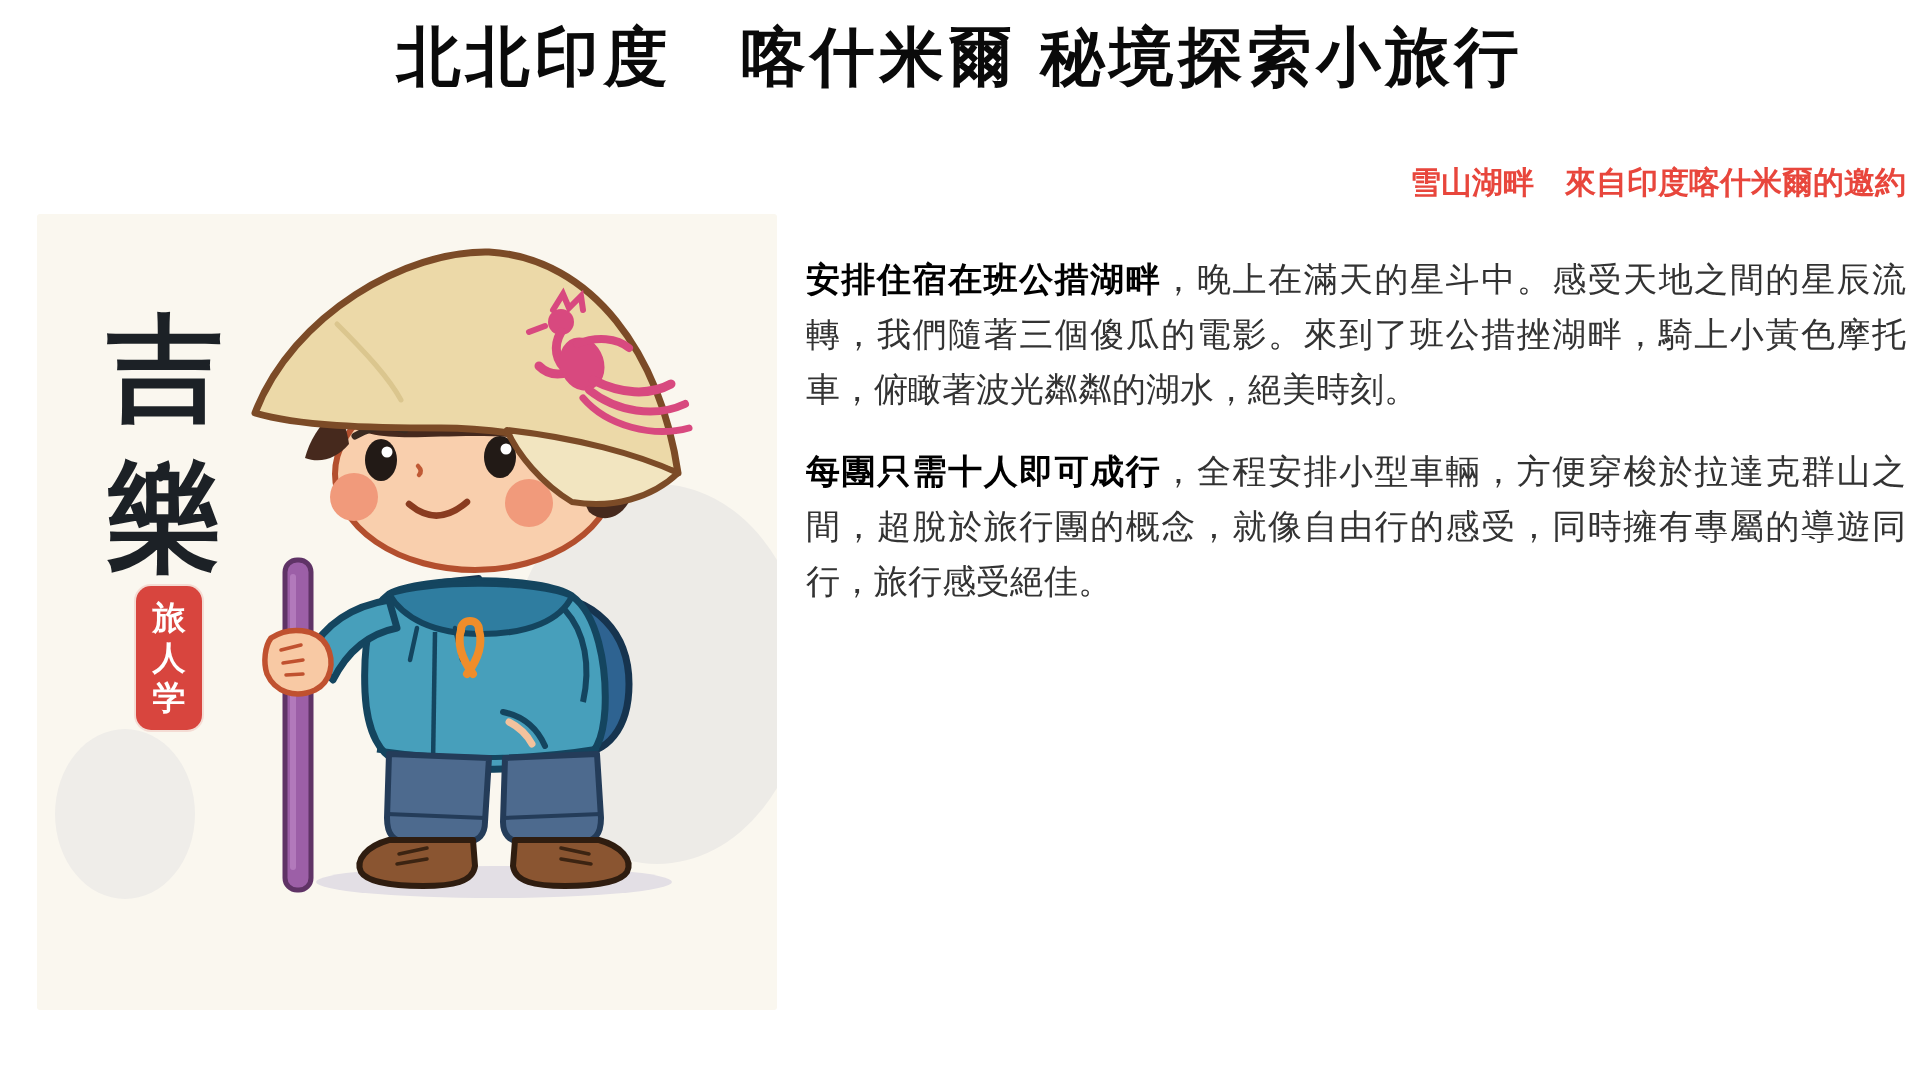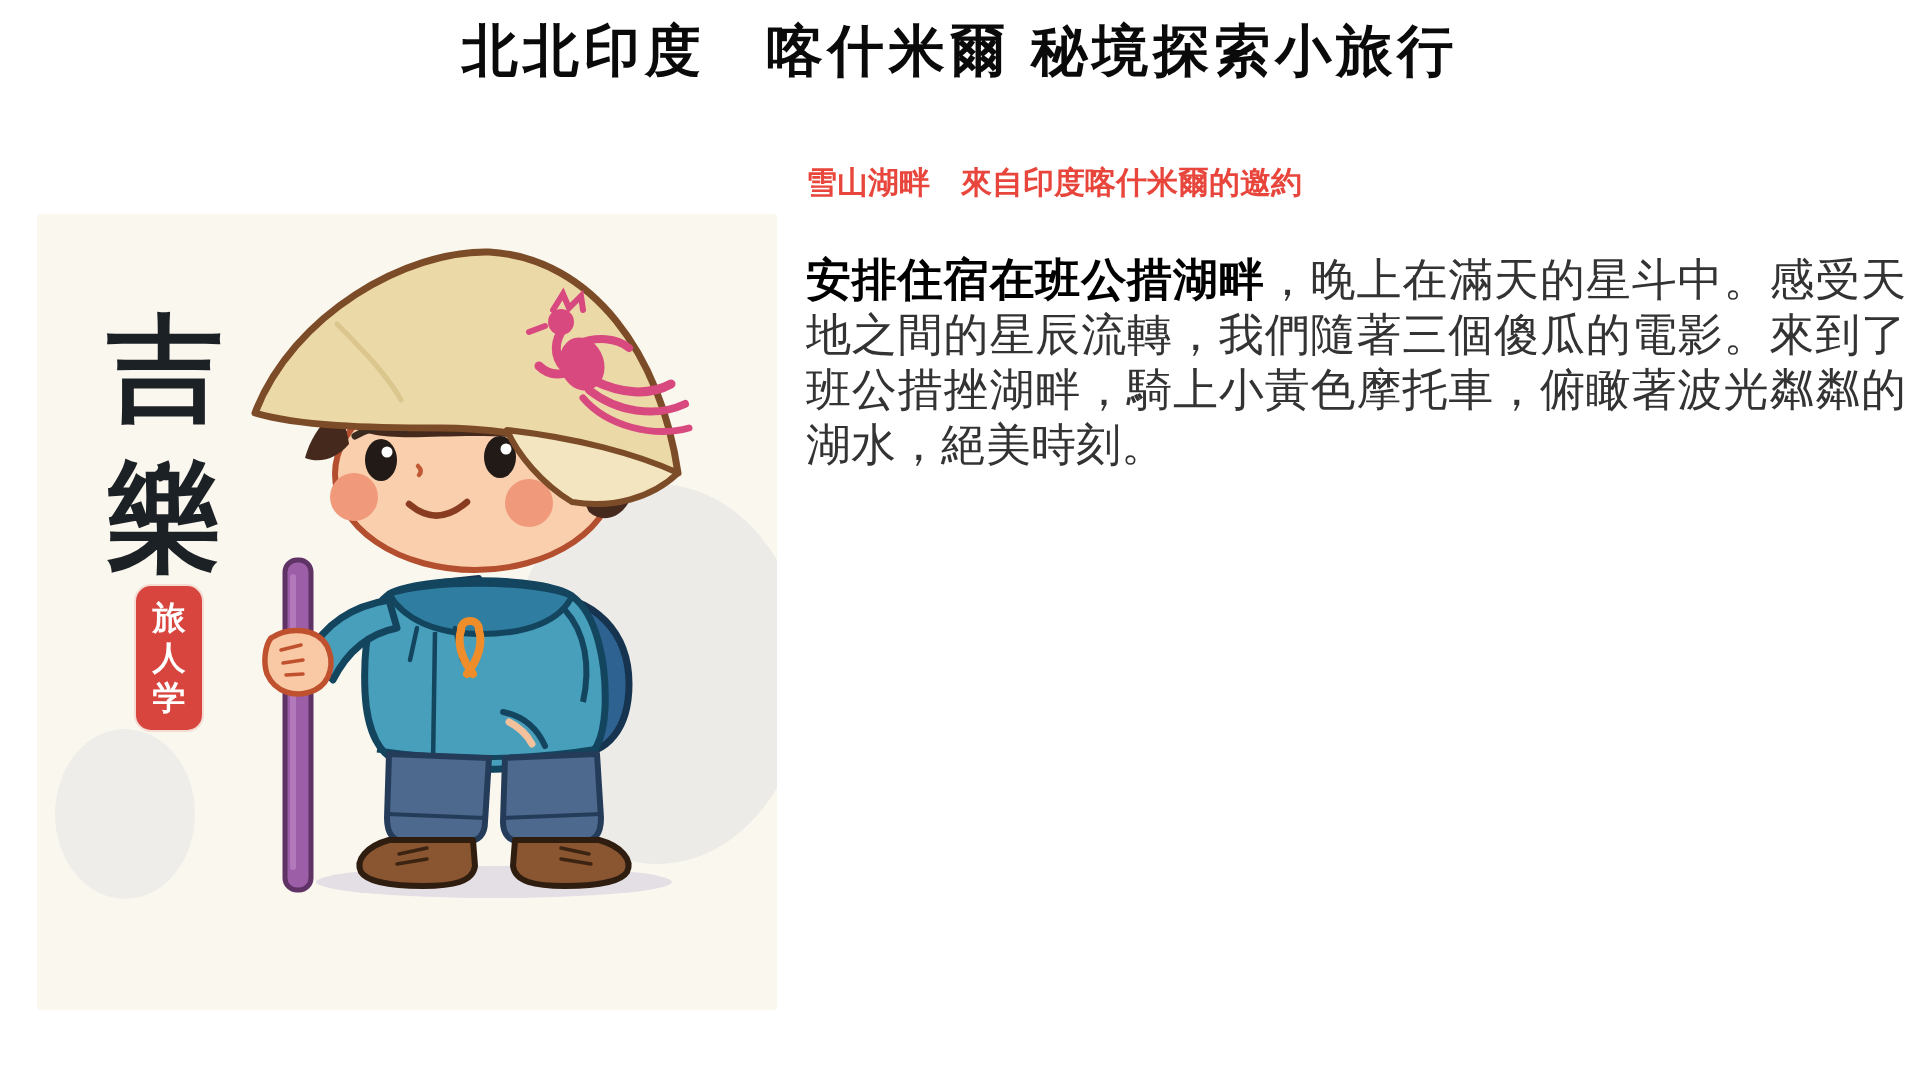--- a/index.html
+++ b/index.html
@@ -4,21 +4,21 @@
 <style>
   html,body{margin:0;padding:0;}
   body{
     width:1920px;height:1080px;background:#ffffff;overflow:hidden;
     font-family:"Liberation Sans", sans-serif;
   }
   .page{position:relative;width:1920px;height:1080px;background:#ffffff;}
 
   .title{
     position:absolute;top:14px;left:0;width:1920px;text-align:center;
-    font-size:56px;font-weight:900;color:#0a0a0a;letter-spacing:5px;
+    font-size:64px;font-weight:900;color:#0a0a0a;letter-spacing:5px;
     white-space:pre;
   }
 
   .illustration{
     position:absolute;left:37px;top:214px;width:740px;height:796px;
     background:#faf7ef;border-radius:3px;overflow:hidden;
   }
   .illustration svg{position:absolute;left:0;top:0;}
 
   .calligraphy{
@@ -31,25 +31,25 @@
     background:#d8453e;border-radius:15px;padding:12px 0 12px 0;
     text-align:center;color:#ffffff;font-weight:700;
     font-size:33px;line-height:40px;
     box-shadow:0 0 0 2px rgba(216,69,62,.15);
   }
 
   .content{
     position:absolute;left:806px;top:162px;width:1100px;
   }
   .subtitle{
-    text-align:left;color:#e8463c;font-size:31px;font-weight:700;
+    text-align:right;color:#e8463c;font-size:31px;font-weight:700;
     margin:0 0 48px 0;white-space:pre;
   }
   .content p{
-    margin:0 0 27px 0;font-size:45px;line-height:55px;color:#333333;
+    margin:0 0 27px 0;font-size:34px;line-height:55px;color:#333333;
     text-align:justify;letter-spacing:0;
   }
   .content p strong{color:#000000;font-weight:700;}
 </style>
 </head>
 <body>
 
 <div class="page">
 
   <div class="title">北北印度　喀什米爾 秘境探索小旅行</div>
@@ -159,15 +159,16 @@
     </div>
   </div>
 
   <div class="content">
     <div class="subtitle">雪山湖畔　來自印度喀什米爾的邀約</div>
 
     <p><strong>安排住宿在班公措湖畔</strong><span>，晚上在滿天的星斗中。感受天地之間的星辰流轉，我們隨著三個傻瓜的電影。來到了班公措挫湖畔，騎上小黃色摩托車，俯瞰著波光粼粼的湖水，絕美時刻。</span></p>
 
 
 
+    <p><strong>每團只需十人即可成行</strong><span>，全程安排小型車輛，方便穿梭於拉達克群山之間，超脫於旅行團的概念，就像自由行的感受，同時擁有專屬的導遊同行，旅行感受絕佳。</span></p>
   </div>
 
 </div>
 
 </body></html>

